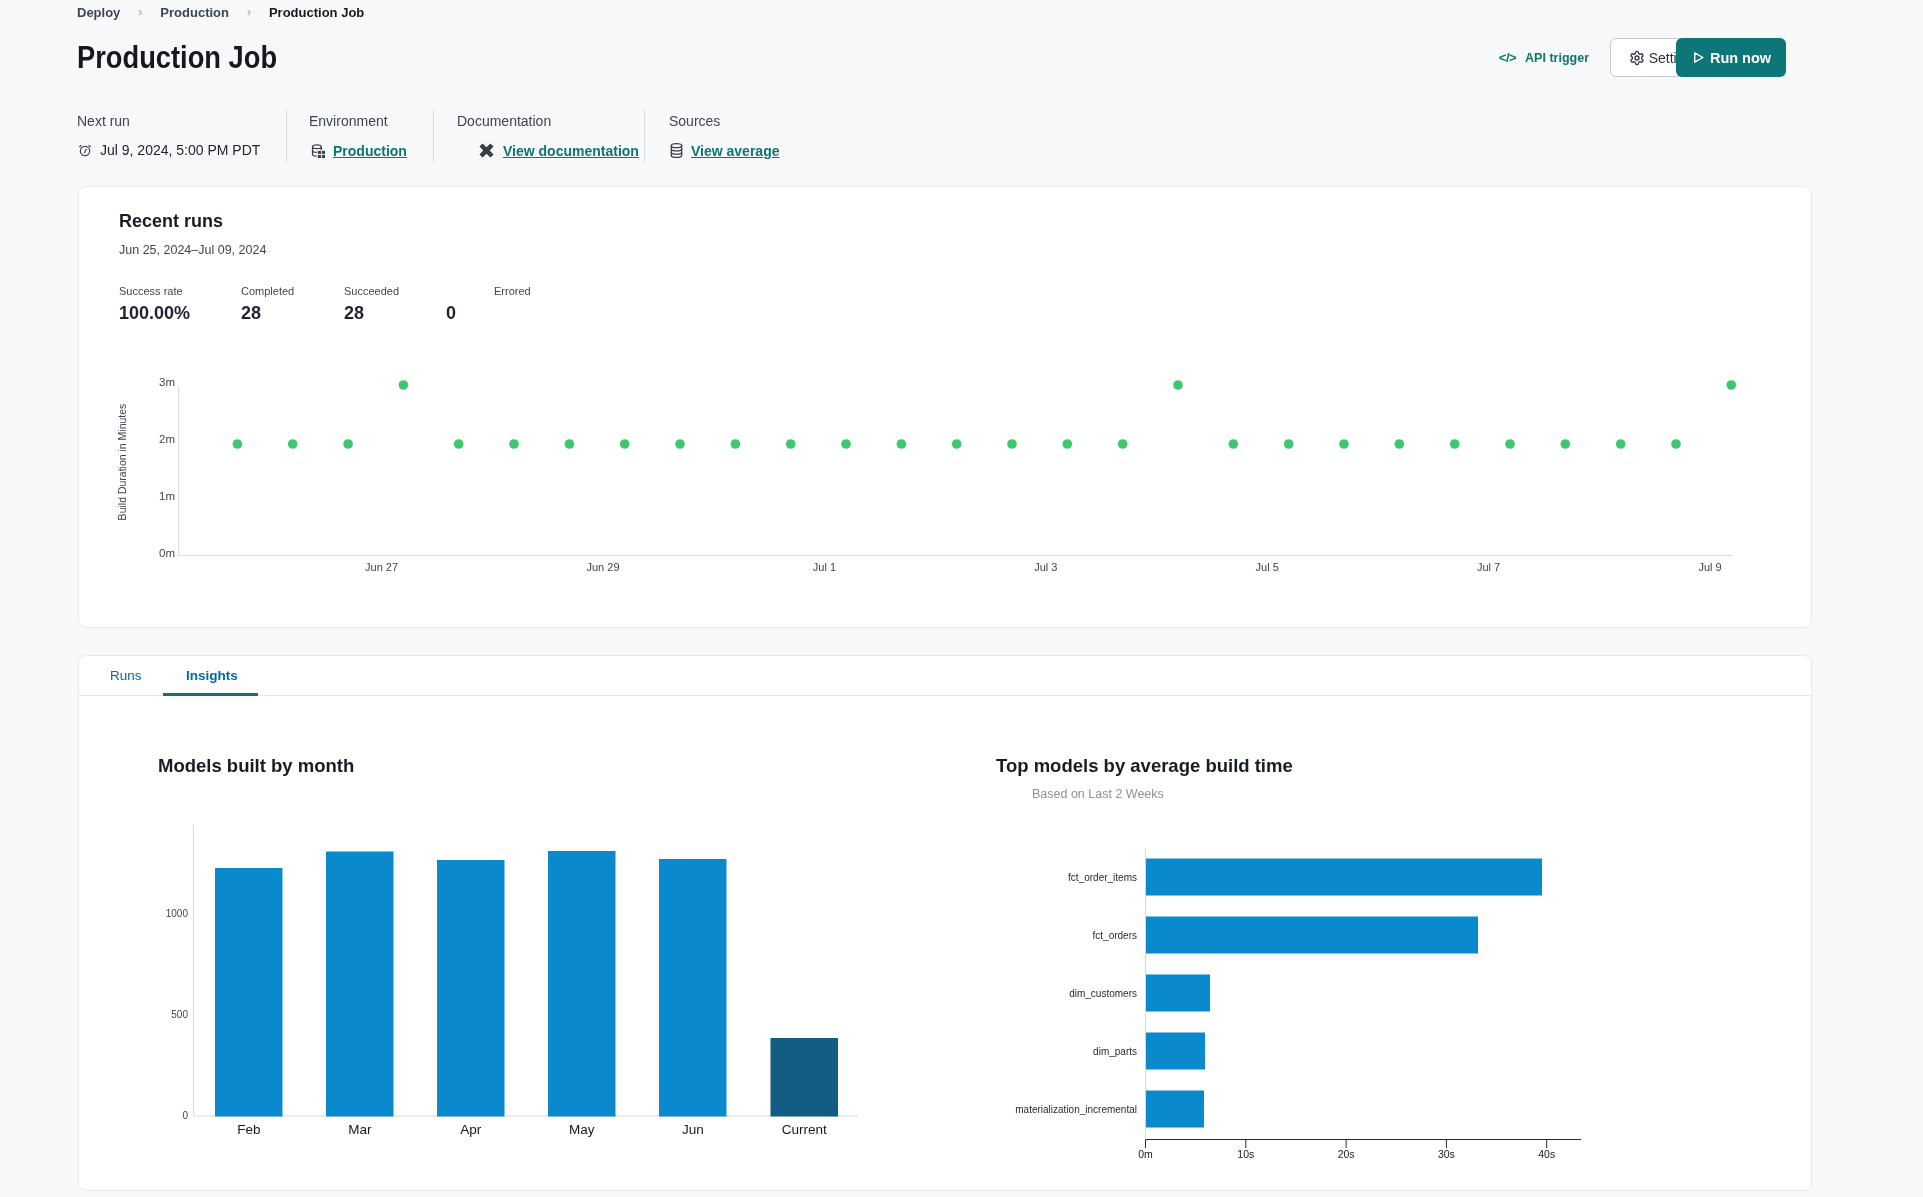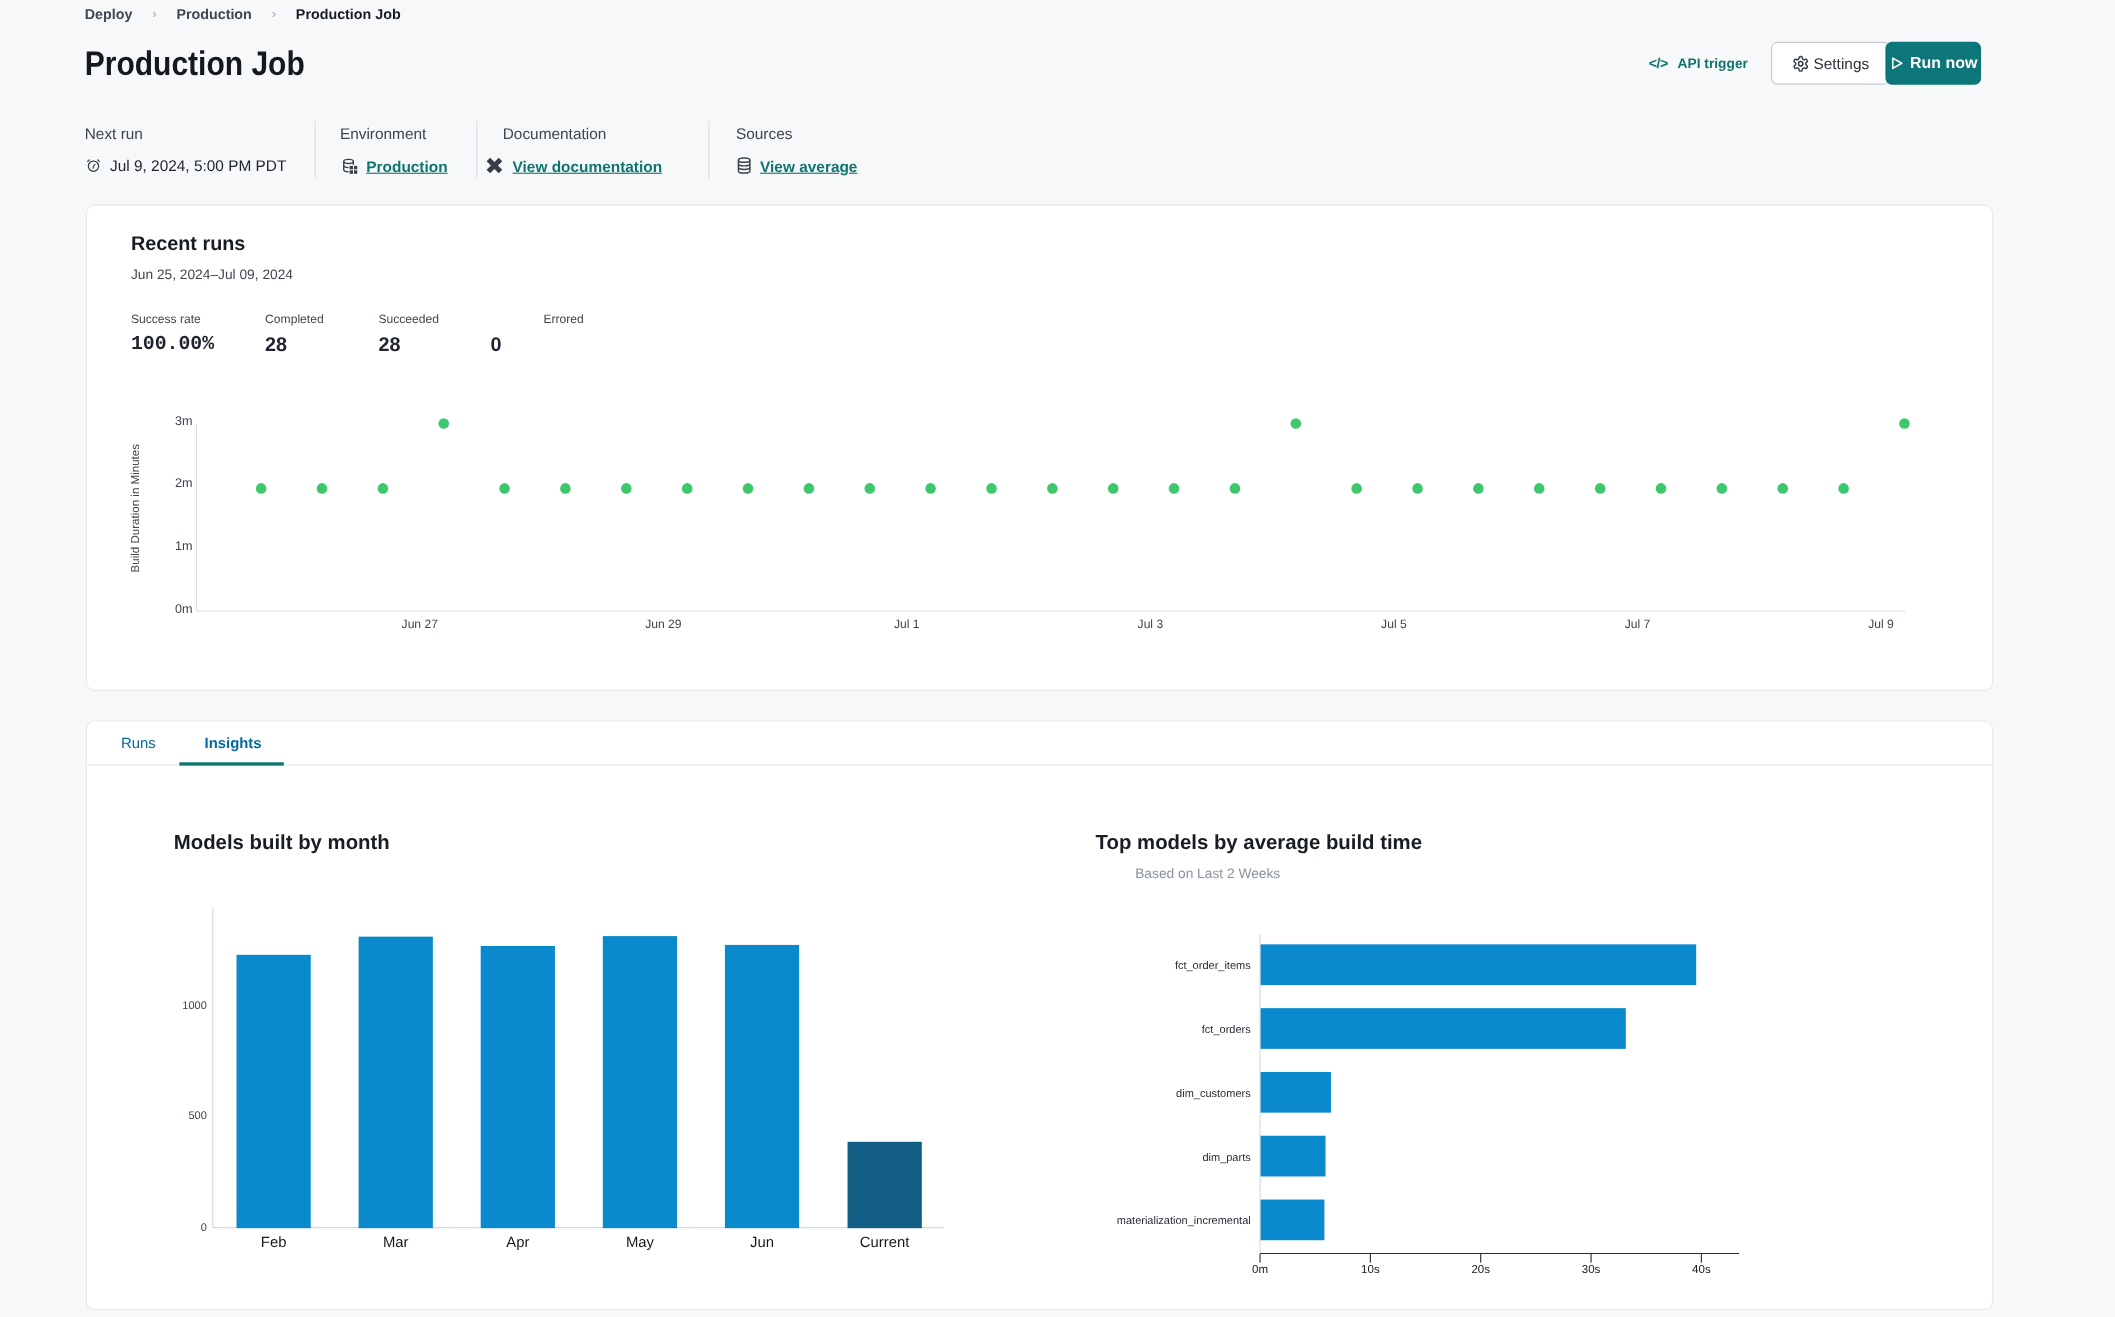--- a/index.html
+++ b/index.html
@@ -15,21 +15,21 @@
   .crumb .sep { color:#9aa1ab; font-weight:400; font-size:12px; padding:0 18px; position:relative; top:-1px;}
   .crumb .last { color:#181b21; }
 
   
   h1 { position:absolute; left:77px; top:40px; font-size:31px; font-weight:700; color:#15181e; transform:scaleX(0.88); transform-origin:0 0; }
 
   
   .apitrigger { top:50px; right:334px; font-size:12.5px; font-weight:600; color:#0e756f; display:flex; align-items:center; }
   .btn { position:absolute; top:38px; height:39px; border-radius:6px; font-size:14.5px; display:flex; align-items:center; justify-content:center; }
   .btn-settings { left:1610px; width:108px; background:#fff; border:1px solid #c7cacf; color:#2e323b; font-weight:400; font-size:14px;text-align:right; }
-  .btn-run { left:1714px; width:87px; background:#0d7678; color:#fff; font-weight:600; border:none; }
+  .btn-run { left:1676px; width:110px; background:#0d7678; color:#fff; font-weight:600; border:none; }
 
   
   .mlabel { position:absolute; top:113px; font-size:14px; color:#3f4450; }
   .mval { position:absolute; top:142px; font-size:14px; color:#23262e; display:flex; align-items:center; gap:8px; }
   .mval a { font-size:14px; }
   .vdiv { position:absolute; top:110px; height:52px; width:1px; background:#d9dce0; }
 
   
   .c1title { left:119px; top:211px; font-size:18px; font-weight:700; color:#181c24; }
   .c1date { left:119px; top:243px; font-size:12.5px; color:#3f4450; }
@@ -86,21 +86,21 @@
       <rect x="12.5" y="12.5" width="5" height="5" fill="#3a3f49" stroke="none"></rect>
       <rect x="19" y="12.5" width="5" height="5" fill="#3a3f49" stroke="none"></rect>
       <rect x="12.5" y="19" width="5" height="5" fill="#3a3f49" stroke="none"></rect>
       <rect x="19" y="19" width="5" height="5" fill="#3a3f49" stroke="none"></rect>
     </svg>
     <a class="tlink" href="#">Production</a>
   </div>
   <div class="vdiv" style="left:433px;"></div>
 
   <div class="mlabel" style="left:457px;">Documentation</div>
-  <div class="mval" style="left:441px;">
+  <div class="mval" style="left:478px;">
     <svg width="17" height="17" viewBox="0 0 24 24" fill="#383d47">
       <path d="M2 6.5 L6.5 2 L12 7.5 L17.5 2 L22 6.5 L16.5 12 L22 17.5 L17.5 22 L12 16.5 L6.5 22 L2 17.5 L7.5 12 Z"></path>
     </svg>
     <a class="tlink" href="#">View documentation</a>
   </div>
   <div class="vdiv" style="left:644px;"></div>
 
   <div class="mlabel" style="left:669px;">Sources</div>
   <div class="mval" style="left:670px;">
     <svg width="13" height="17" viewBox="0 0 20 24" fill="none" stroke="#3a3f49" stroke-width="2">
@@ -109,21 +109,21 @@
       <path d="M2 9.5c0 1.9 3.6 3 8 3s8-1.1 8-3"></path>
       <path d="M2 14.5c0 1.9 3.6 3 8 3s8-1.1 8-3"></path>
     </svg>
     <a class="tlink" href="#">View average</a>
   </div>
 
   <div class="card" style="left:78px; top:186px; width:1734px; height:442px;"></div>
   <div class="abs c1title">Recent runs</div>
   <div class="abs c1date">Jun 25, 2024–Jul 09, 2024</div>
   <div class="stat-l" style="left:119px;">Success rate</div>
-  <div class="stat-v" style="left:119px;font-family:Liberation Mono, monospace;">100.00%</div>
+  <div class="stat-v" style="left:119px;">100.00%</div>
   <div class="stat-l" style="left:241px;">Completed</div>
   <div class="stat-v" style="left:241px;">28</div>
   <div class="stat-l" style="left:344px;">Succeeded</div>
   <div class="stat-v" style="left:344px;">28</div>
   <div class="stat-l" style="left:446px;margin-left:48px;">Errored</div>
   <div class="stat-v" style="left:446px;">0</div>
 
   <svg class="abs" style="left:105px; top:360px;" width="1645" height="225" viewBox="105 360 1645 225">
     <text transform="rotate(-90 122 462)" x="122" y="466" font-size="10.5" fill="#3e4450" text-anchor="middle">Build Duration in Minutes</text>
     <text x="175" y="386" font-size="11.5" fill="#3e4450" text-anchor="end">3m</text>

